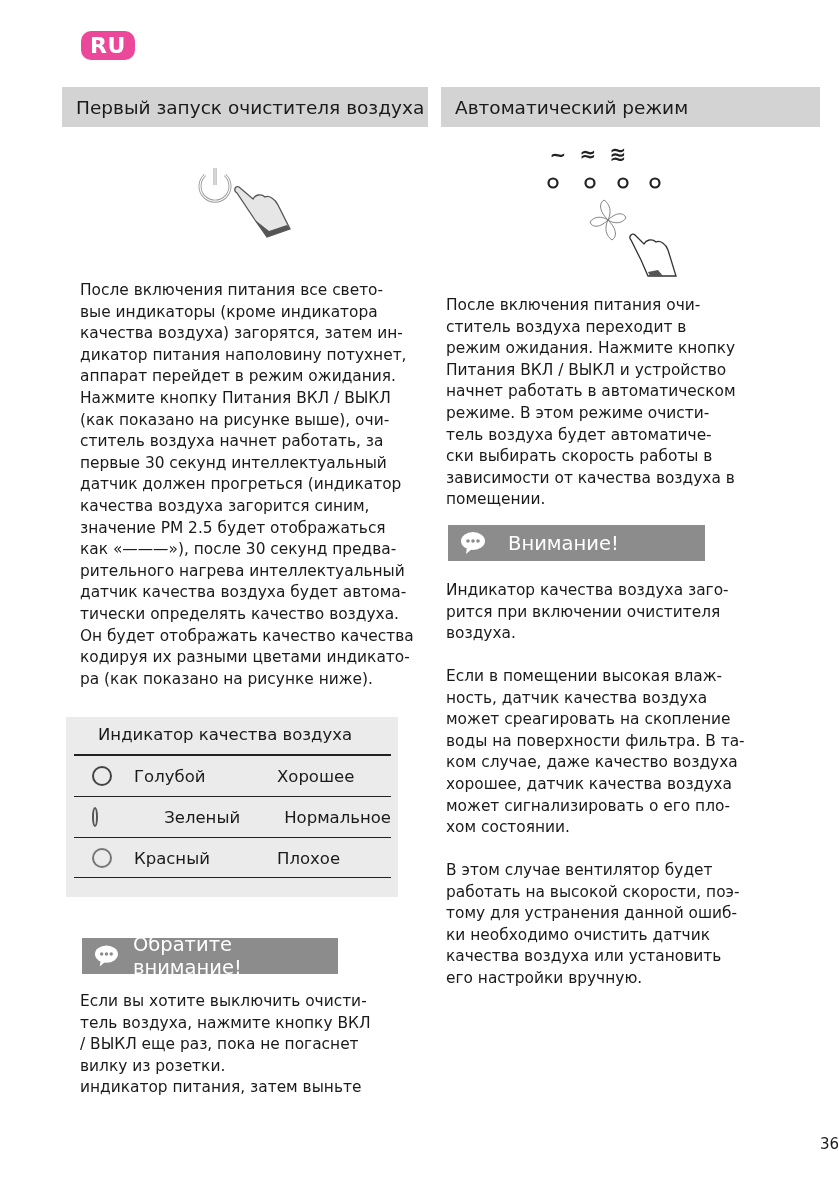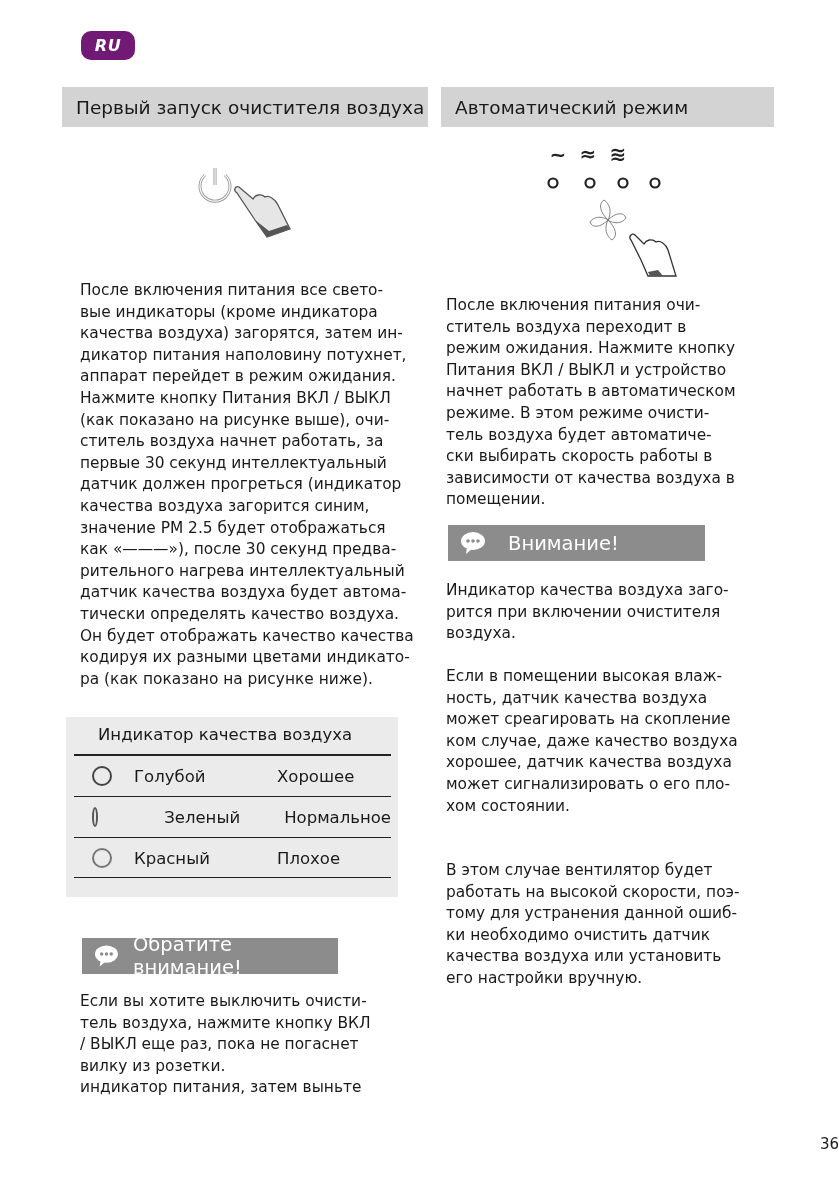--- a/index.html
+++ b/index.html
@@ -1,21 +1,21 @@
 <!DOCTYPE html>
 <html><head>
 <meta charset="utf-8">
 <style>
   html, body { margin:0; padding:0; background:#ffffff; }
   body { width:839px; height:1191px; position:relative; overflow:hidden;
          font-family:"DejaVu Sans", sans-serif; color:#1a1a1a; }
   .abs { position:absolute; }
   .lang-badge { left:81px; top:31px; width:54px; height:29px; border-radius:10px;
-                background:#701a75; color:#fff; font-weight:bold; font-size:16px;
-                display:flex; align-items:center; justify-content:center; letter-spacing:0.5px;font-style:italic; }
+                background:#ec4899; color:#fff; font-weight:bold; font-size:22px;
+                display:flex; align-items:center; justify-content:center; letter-spacing:0.5px; }
   .section-title { background:#d3d3d3; height:40px; display:flex; align-items:center;
                    font-size:18.5px; color:#1a1a1a; box-sizing:border-box; padding-left:14px; white-space:nowrap; }
   .body-text { font-size:15.4px; line-height:21.6px; color:#1a1a1a; }
   .body-text .ln { display:block; white-space:nowrap; }
   .callout { background:#8c8c8c; color:#fff; display:flex; align-items:center; height:36px;
              font-size:19.5px; box-sizing:border-box; padding-left:12px; }
   .callout svg { margin-right:14px; }
   .aq-box { left:66px; top:717px; width:332px; height:180px; background:#ebebeb; }
   .aq-title { position:absolute; left:32px; top:8px; font-size:16.5px; }
   .aq-rule { position:absolute; left:8px; width:317px; background:#222; }
@@ -101,21 +101,21 @@
 </div>
 
 <div class="abs body-text" style="left:80px; top:991px; width:340px;">
   <span class="ln">Если вы хотите выключить очисти-</span>
   <span class="ln">тель воздуха, нажмите кнопку ВКЛ</span>
   <span class="ln">/ ВЫКЛ еще раз, пока не погаснет</span>
   <span class="ln">вилку из розетки.</span>
   <span class="ln">индикатор питания, затем выньте</span>
 </div>
 
-<div class="abs section-title" style="left:441px; top:87px; width:333px;">Автоматический режим</div>
+<div class="abs section-title" style="left:441px; top:87px; width:379px;">Автоматический режим</div>
 
 <div class="abs" style="left:538px; top:142px; width:150px; height:135px;">
   <div style="position:absolute; left:5px; top:0; width:110px; display:flex; justify-content:space-between; font-size:20px; font-weight:bold; color:#222;">
     <span style="width:30px;text-align:center;">~</span>
     <span style="width:30px;text-align:center;">≈</span>
     <span style="width:30px;text-align:center;">≋</span>
     <span style="width:20px;"></span>
   </div>
   <svg width="150" height="135" viewBox="0 0 150 135" style="position:absolute;left:0;top:0;">
     <circle cx="15" cy="41" r="4.5" fill="none" stroke="#222" stroke-width="2.2"></circle>
@@ -162,20 +162,21 @@
 <div class="abs body-text" style="left:446px; top:580px; width:330px;">
   <span class="ln">Индикатор качества воздуха заго-</span>
   <span class="ln">рится при включении очистителя</span>
   <span class="ln">воздуха.</span>
 </div>
 
 <div class="abs body-text" style="left:446px; top:666px; width:330px;">
   <span class="ln">Если в помещении высокая влаж-</span>
   <span class="ln">ность, датчик качества воздуха</span>
   <span class="ln">может среагировать на скопление</span>
+  <span class="ln">воды на поверхности фильтра. В та-</span>
   <span class="ln">ком случае, даже качество воздуха</span>
   <span class="ln">хорошее, датчик качества воздуха</span>
   <span class="ln">может сигнализировать о его пло-</span>
   <span class="ln">хом состоянии.</span>
 </div>
 
 <div class="abs body-text" style="left:446px; top:860px; width:330px;">
   <span class="ln">В этом случае вентилятор будет</span>
   <span class="ln">работать на высокой скорости, поэ-</span>
   <span class="ln">тому для устранения данной ошиб-</span>

